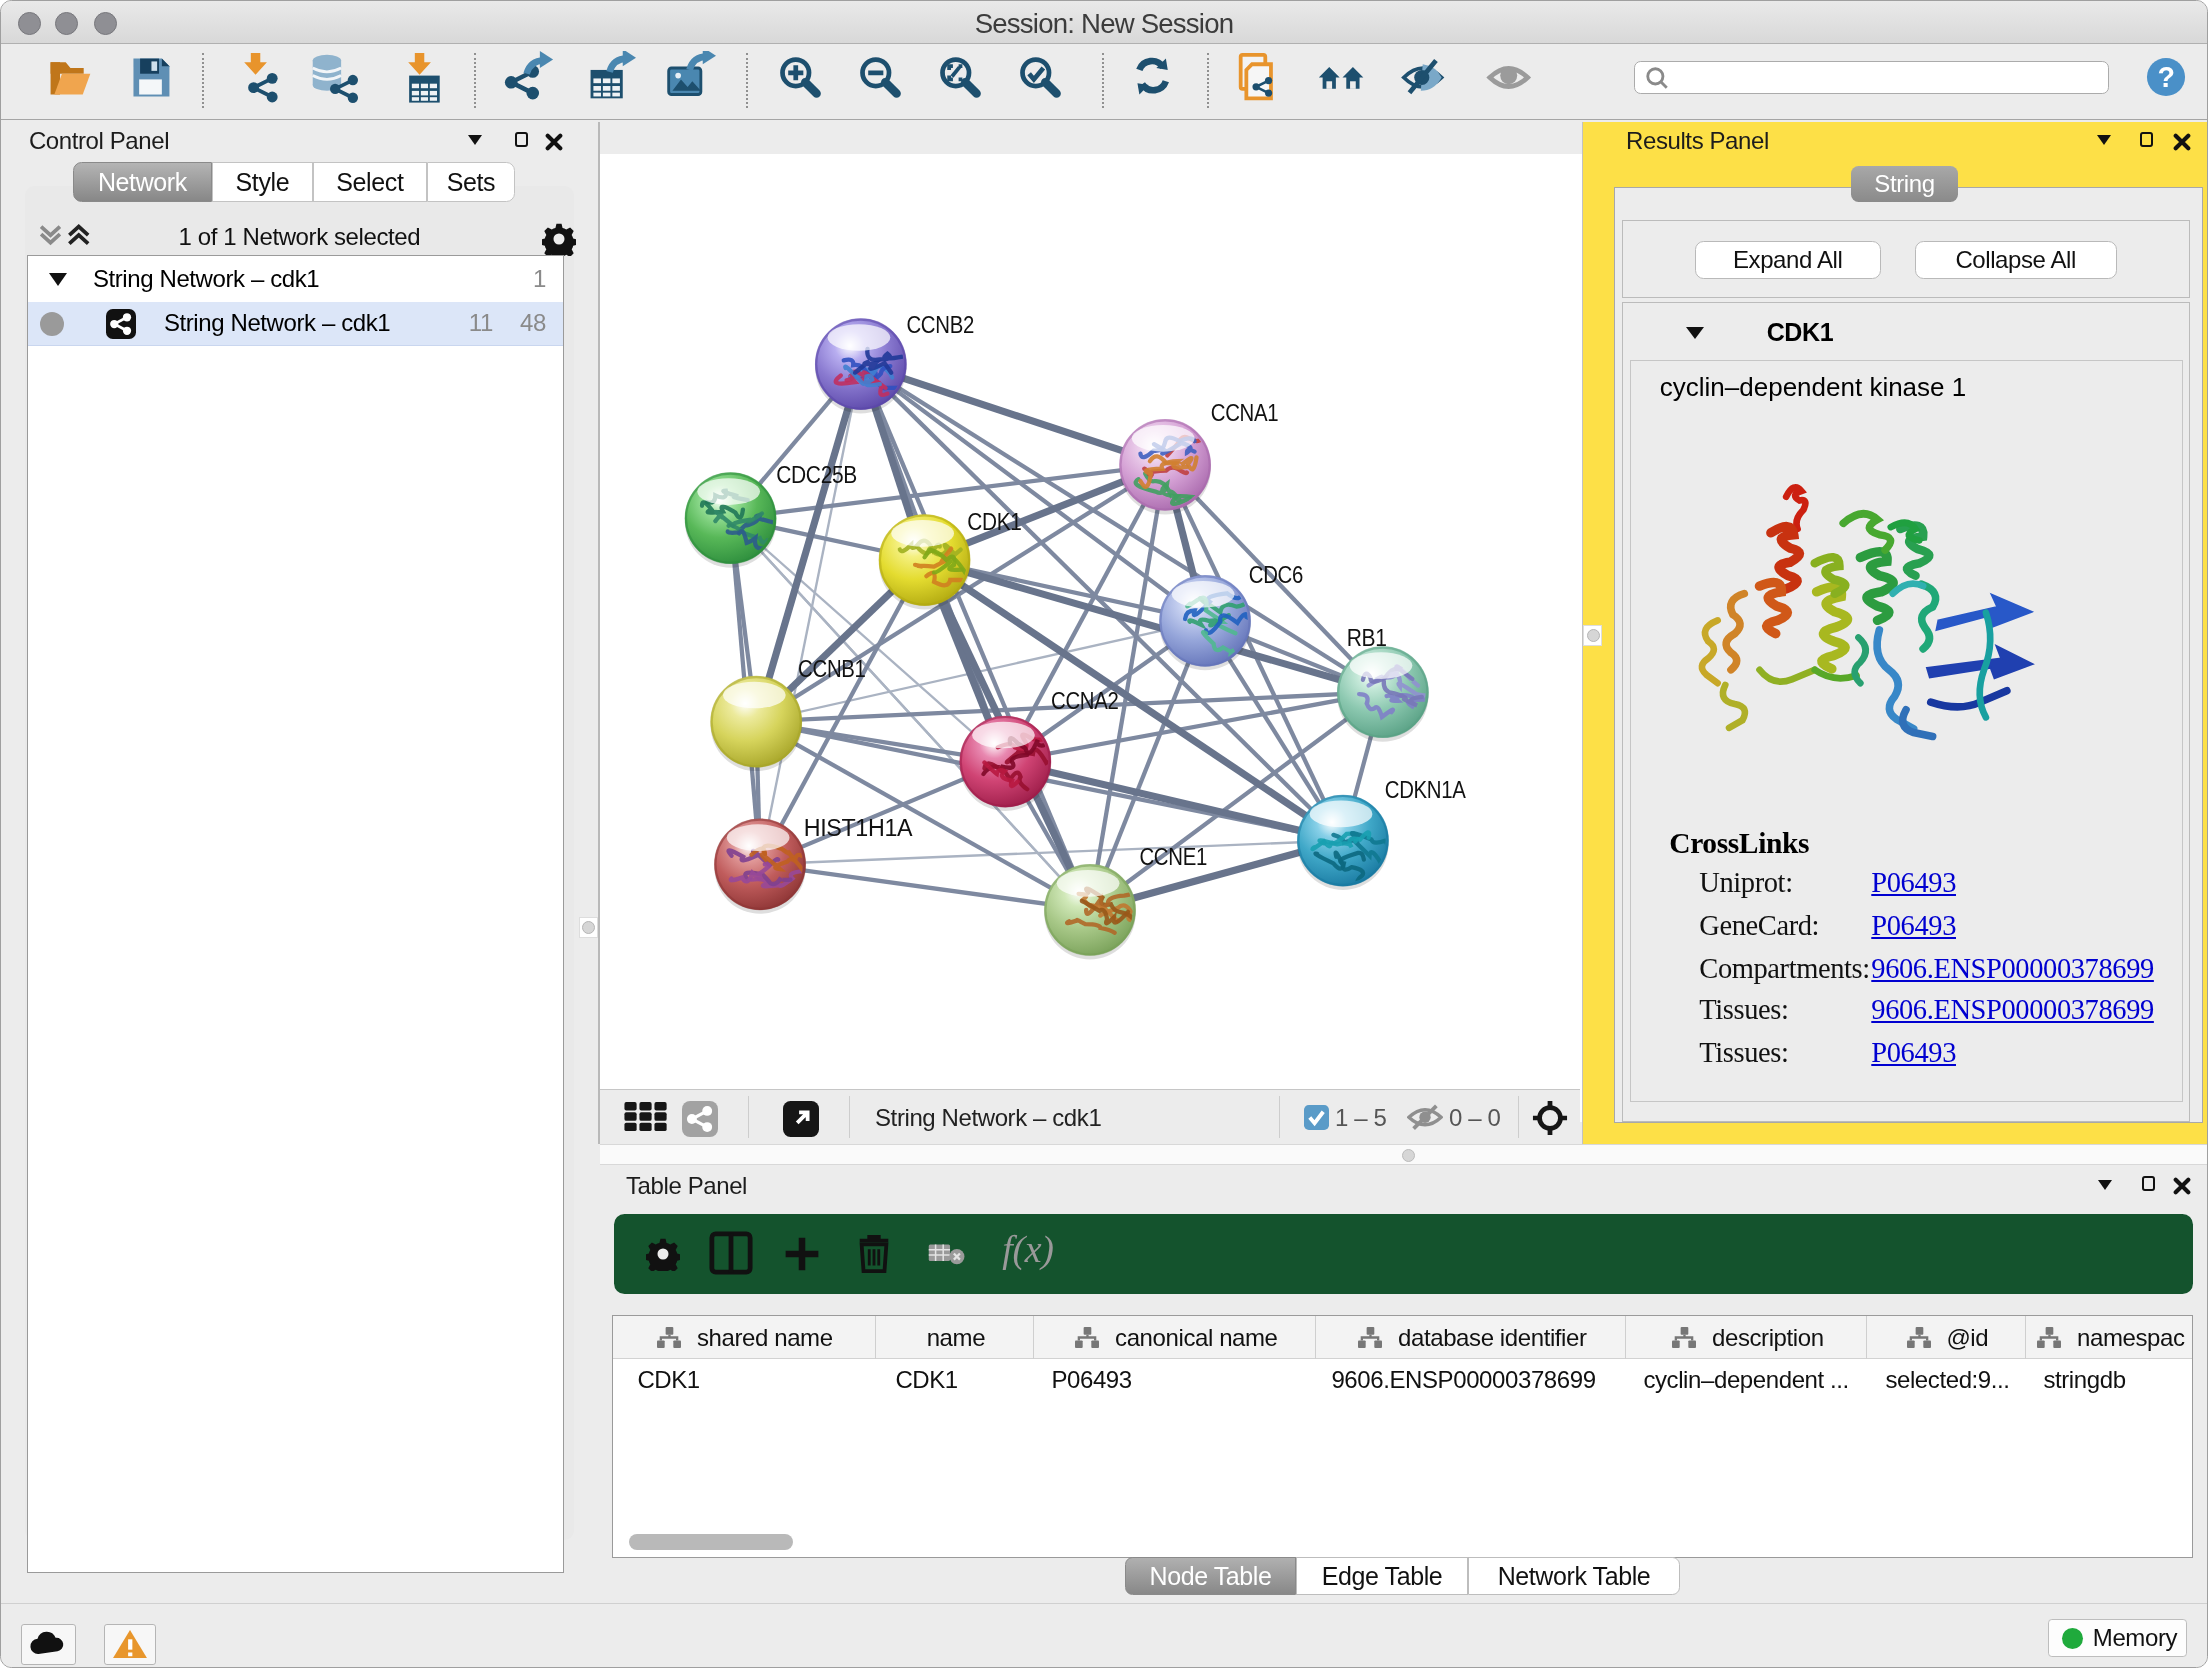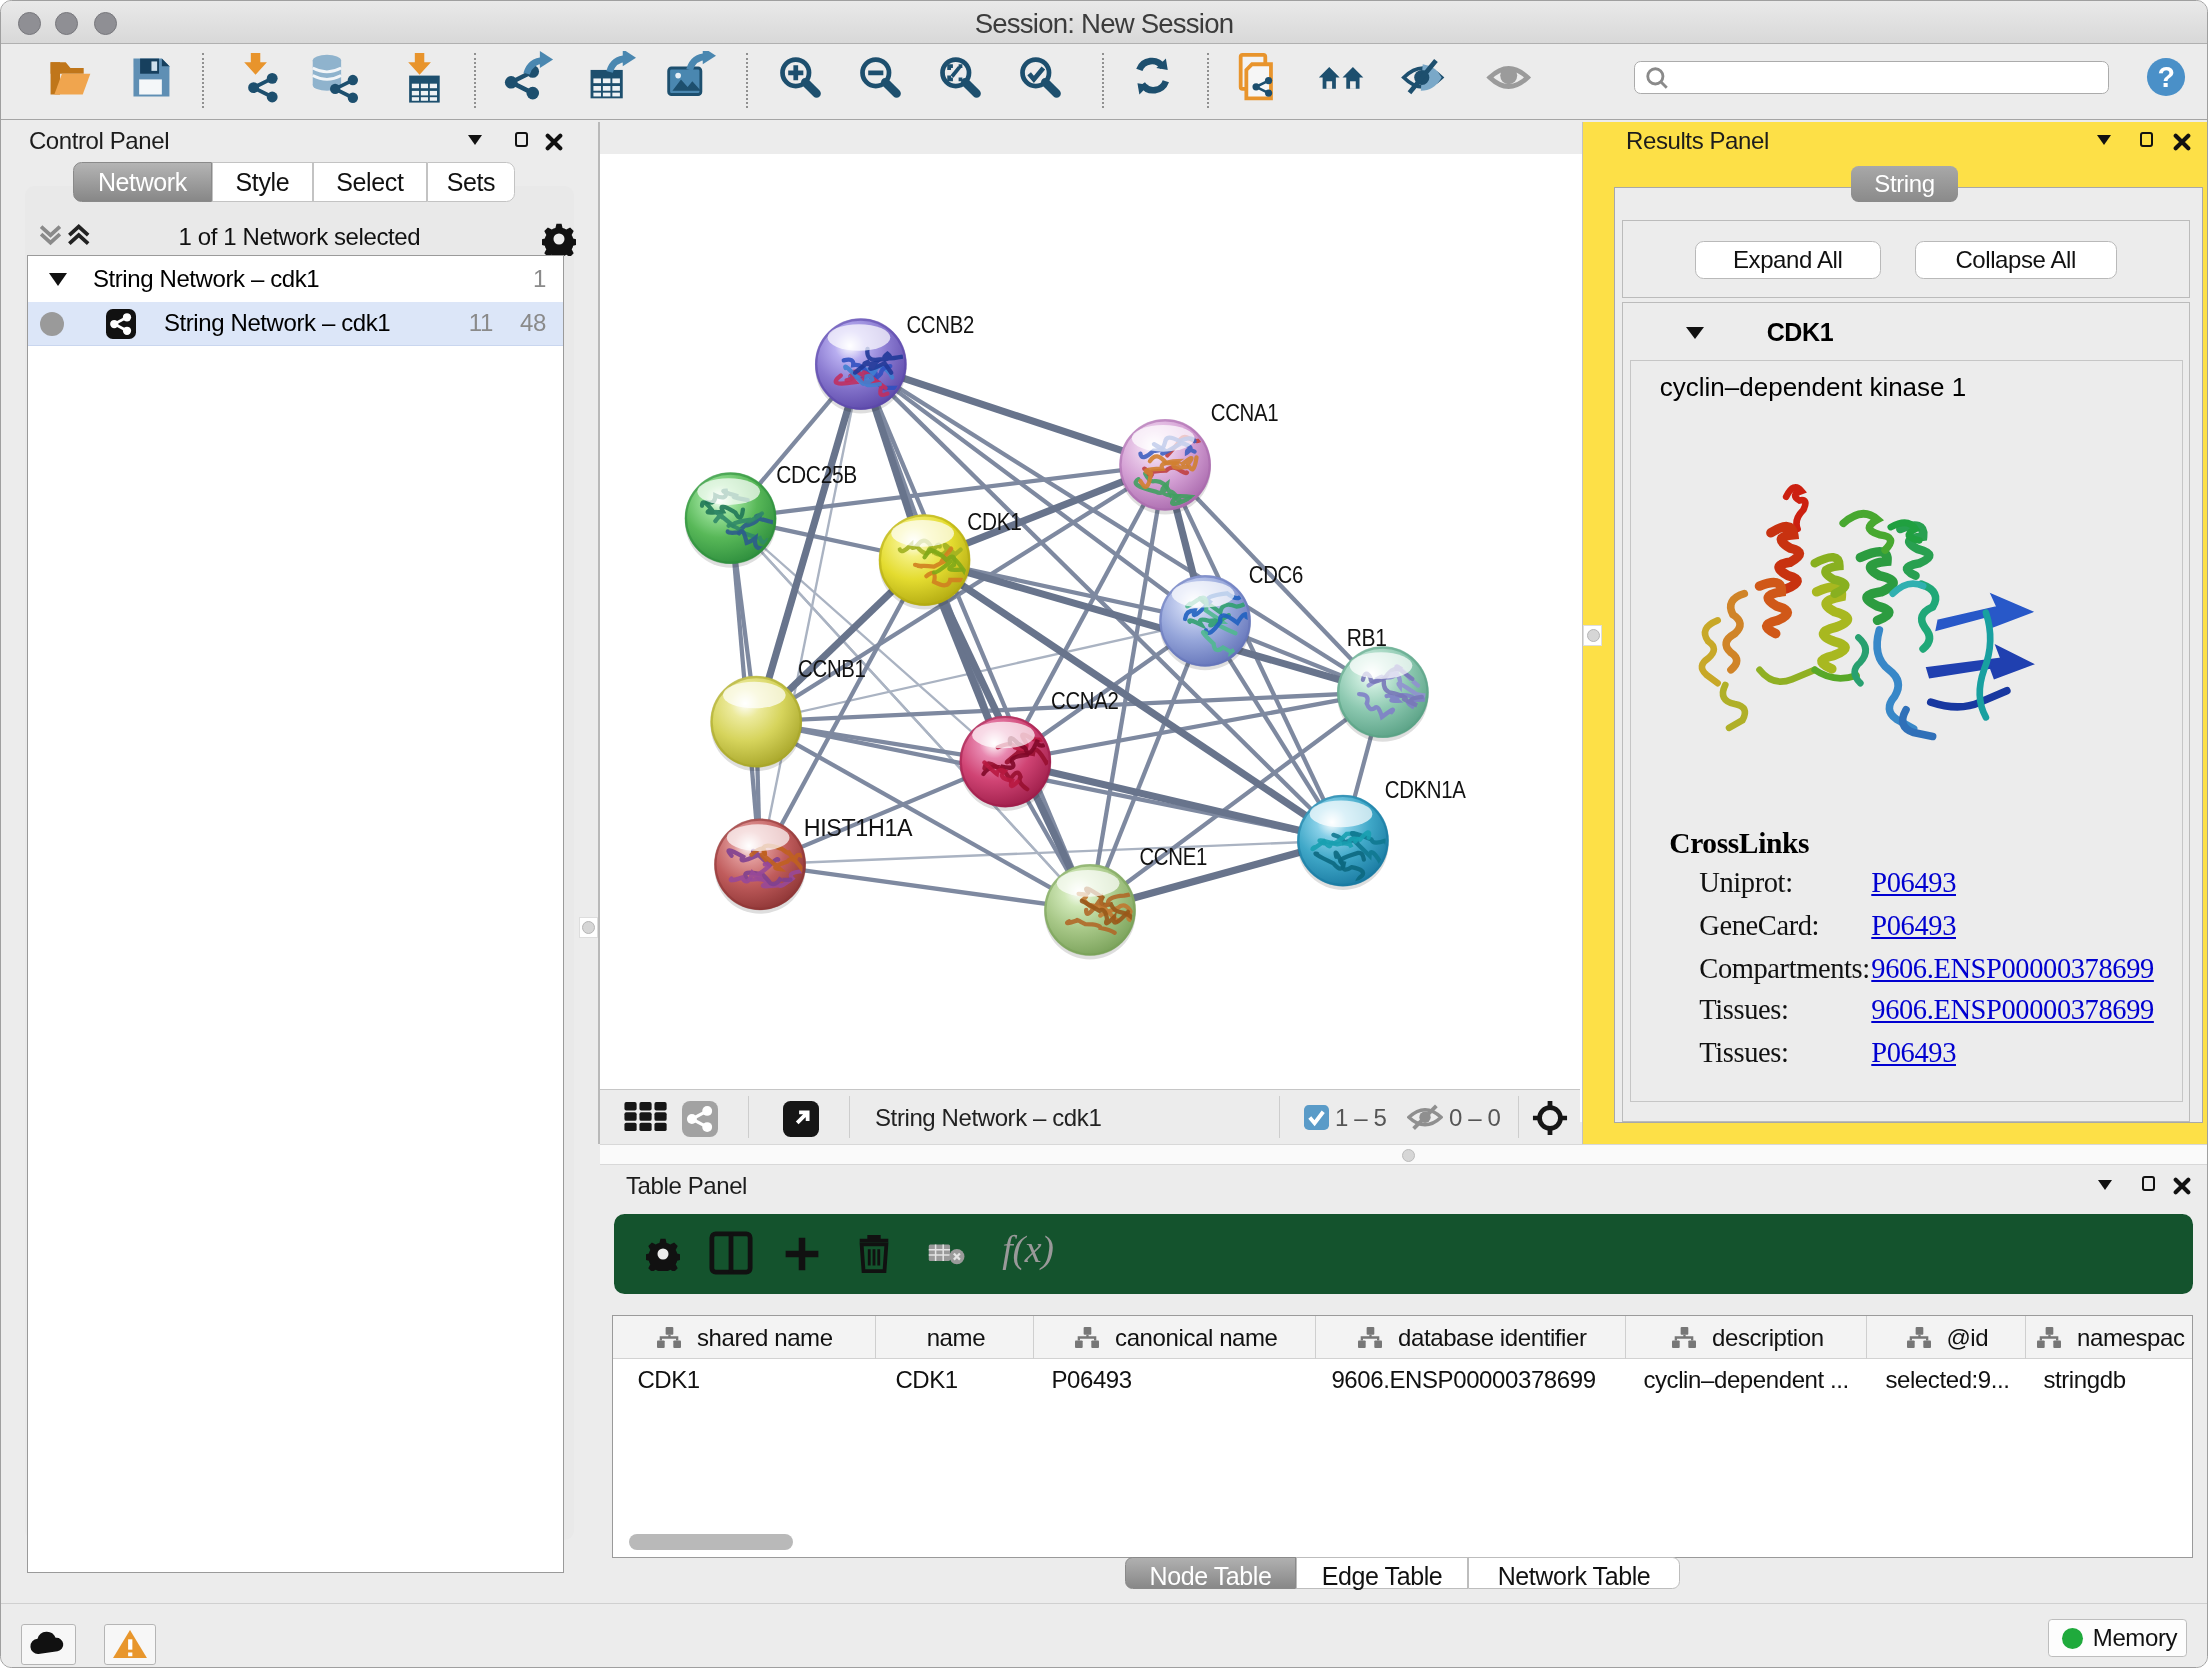--- a/index.html
+++ b/index.html
@@ -43,21 +43,21 @@
 .cllink { color:#0000d0; text-decoration:underline; }
 
 #hdiv { left:599px; top:1022px; width:1607px; height:21px; background:#fafafa; border-top:1px solid #d8d8d8; border-bottom:1px solid #d8d8d8; }
 
 #tp { left:599px; top:1043px; width:1607px; height:438px; background:#ececec; }
 #tp-tools { position:absolute; left:14.3px; top:49px; width:1579px; height:80px; background:#14532d; border-radius:10.5px; }
 #tp-table { position:absolute; left:12.4px; top:130px; width:1581px; height:243px; background:#fff; border:1.9px solid #9a9a9a;margin-top:20px; }
 #tp-head { position:absolute; left:0; top:0; width:100%; height:43px; background:#f3f3f3; border-bottom:1.9px solid #d2d2d2; font-size:24px; color:#111; }
 .hcell { position:absolute; top:0; height:43px; line-height:43px; text-align:center; border-right:1.9px solid #cfcfcf; }
 .dcell { position:absolute; top:45px; height:38px; line-height:38px; font-size:24px; color:#111; }
-.btab { position:absolute; top:392px; height:32px; border:1px solid #bdbdbd; background:#fff; font-size:25px; text-align:center; line-height:36px; color:#111; }
+.btab { position:absolute; top:392px; height:38px; border:1px solid #bdbdbd; background:#fff; font-size:25px; text-align:center; line-height:36px; color:#111; }
 
 #status { left:0; top:1602px; width:100%; height:67px; background:#ececec; border-top:1.9px solid #d0d0d0; }
 .sbtn { position:absolute; top:20px; width:55px; height:41px; background:#f7f7f7; border:1.9px solid #b5b5b5; border-radius:2.9px; }
 #memory { position:absolute; right:20px; top:15px; width:139px; height:38px; background:#fdfdfd; border:1.9px solid #bdbdbd; border-radius:3.8px; font-size:24px; line-height:35px; color:#111; }
 </style></head><body>
 <div id="win">
   <div id="titlebar" class="abs">
     <div class="dot" style="left:17px"></div>
       <div class="dot" style="left:54px"></div>
       <div class="dot" style="left:93px"></div>

